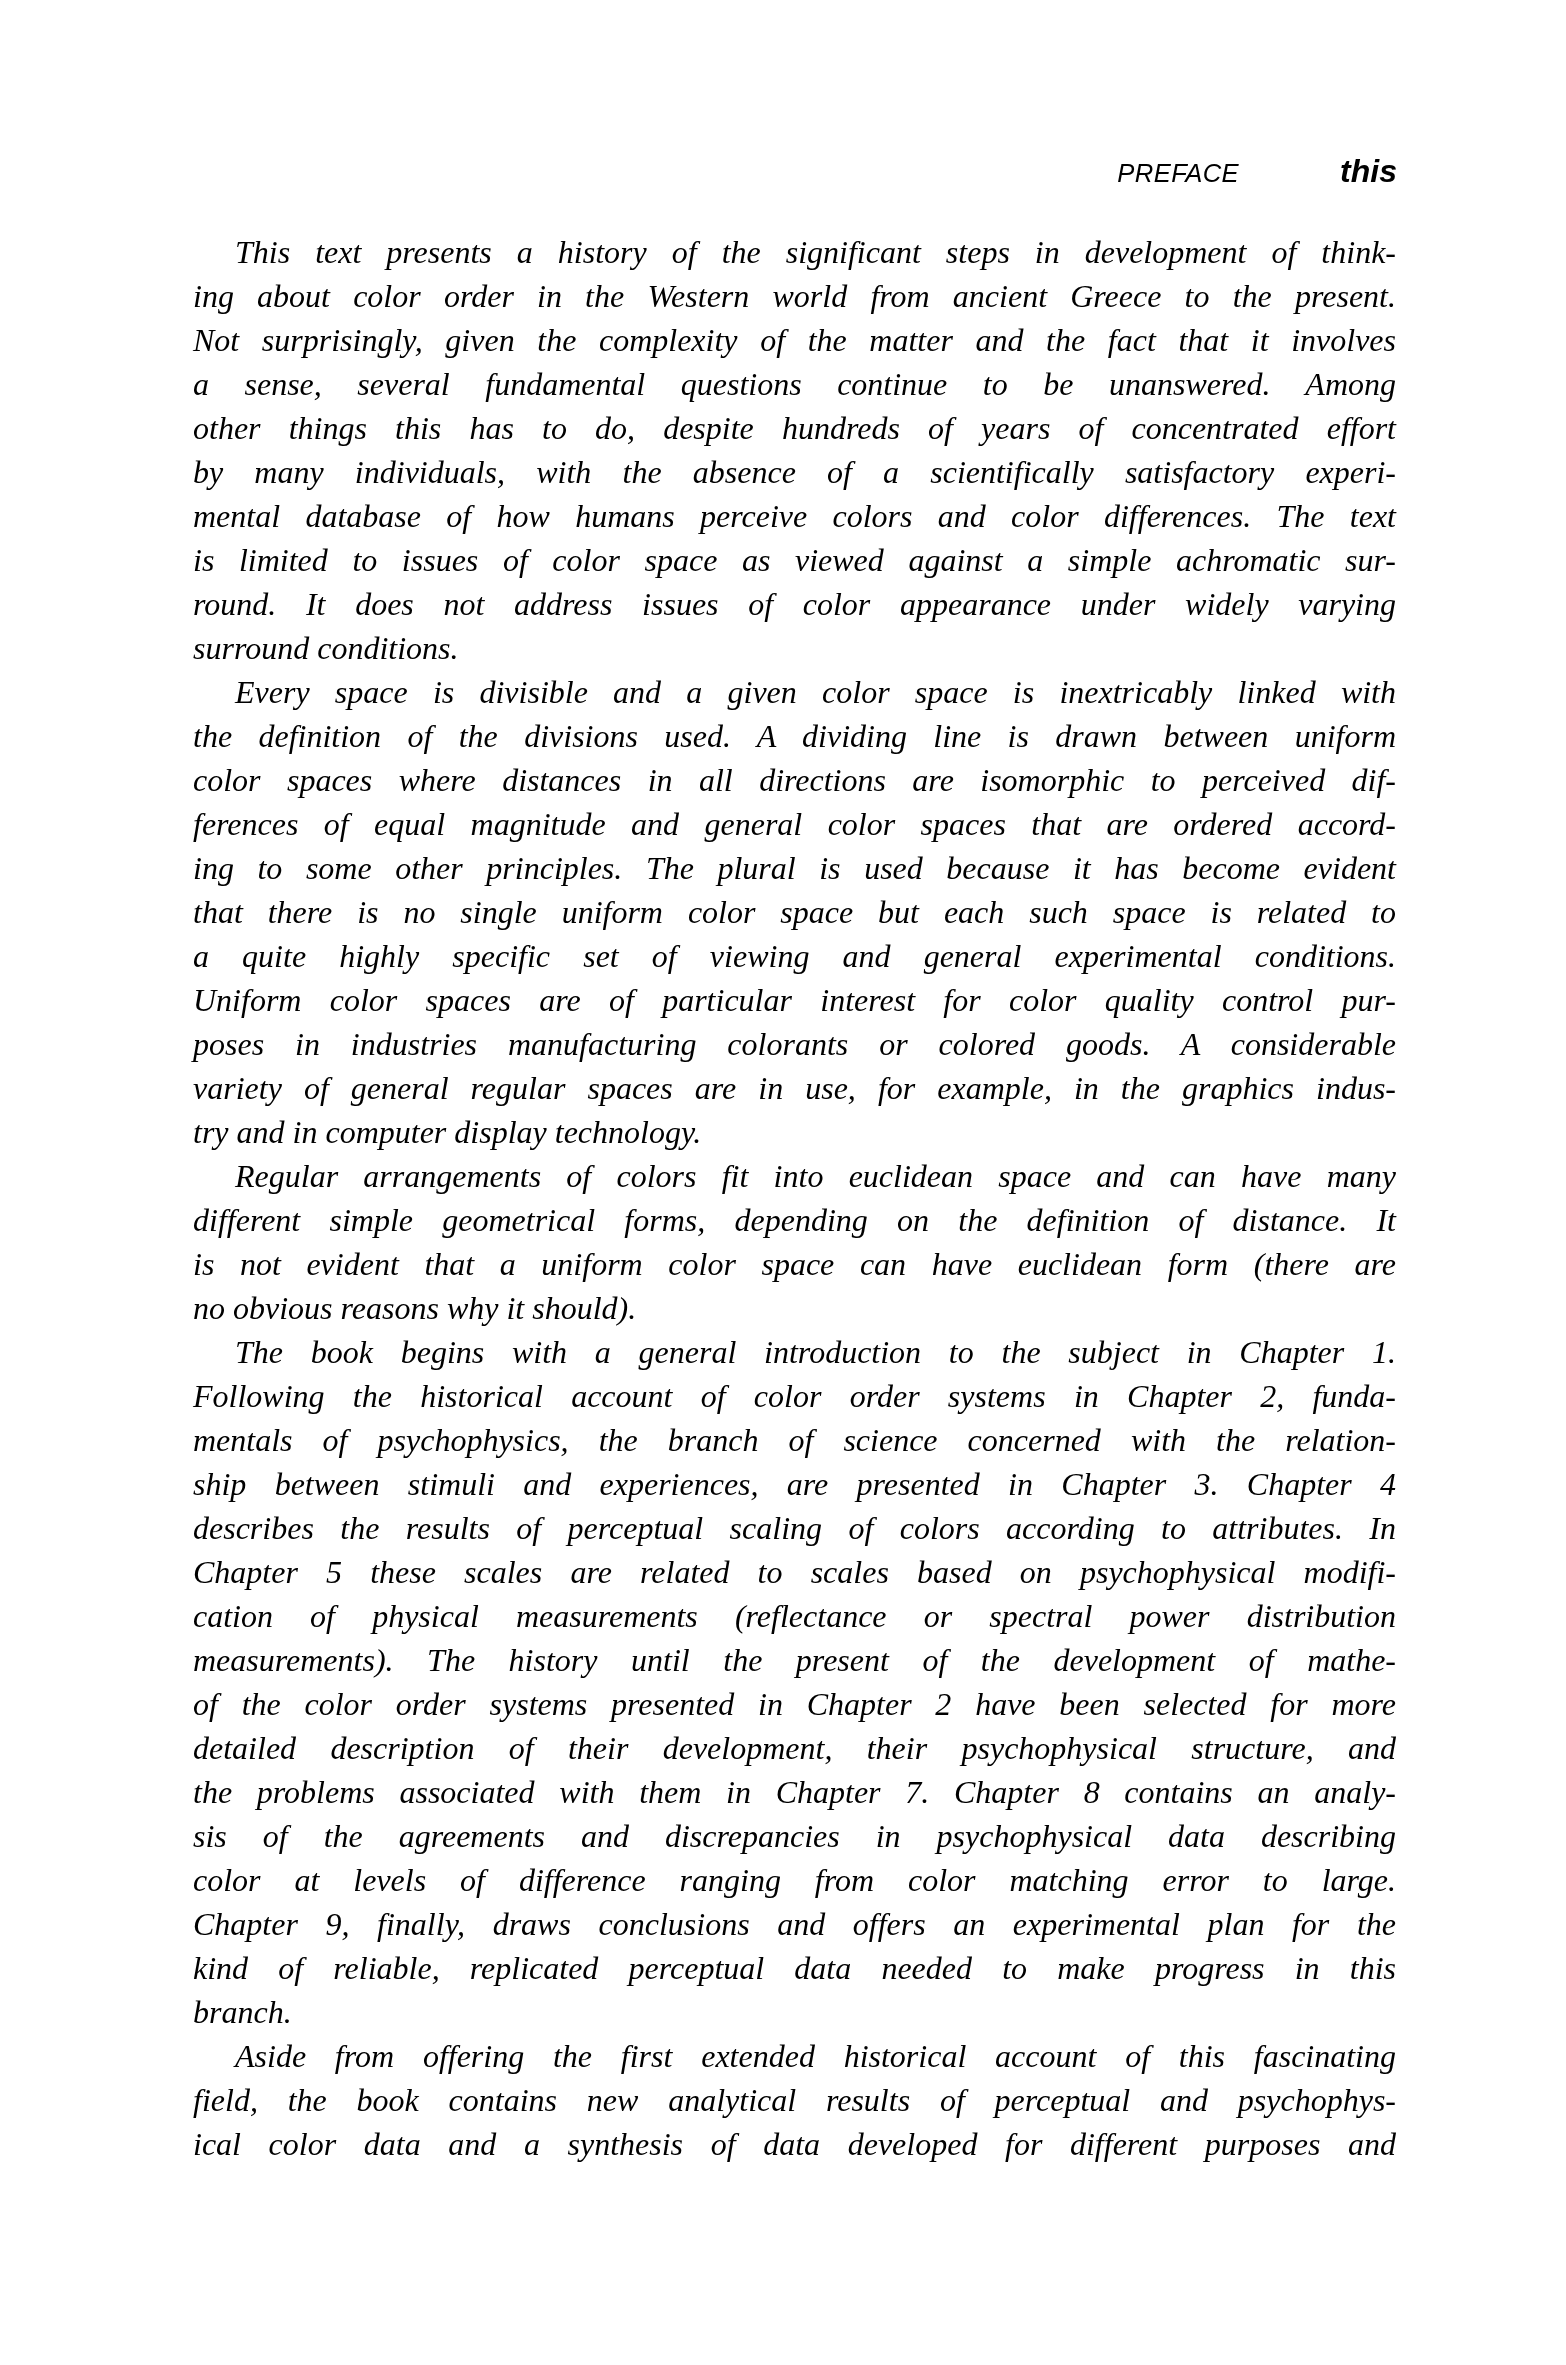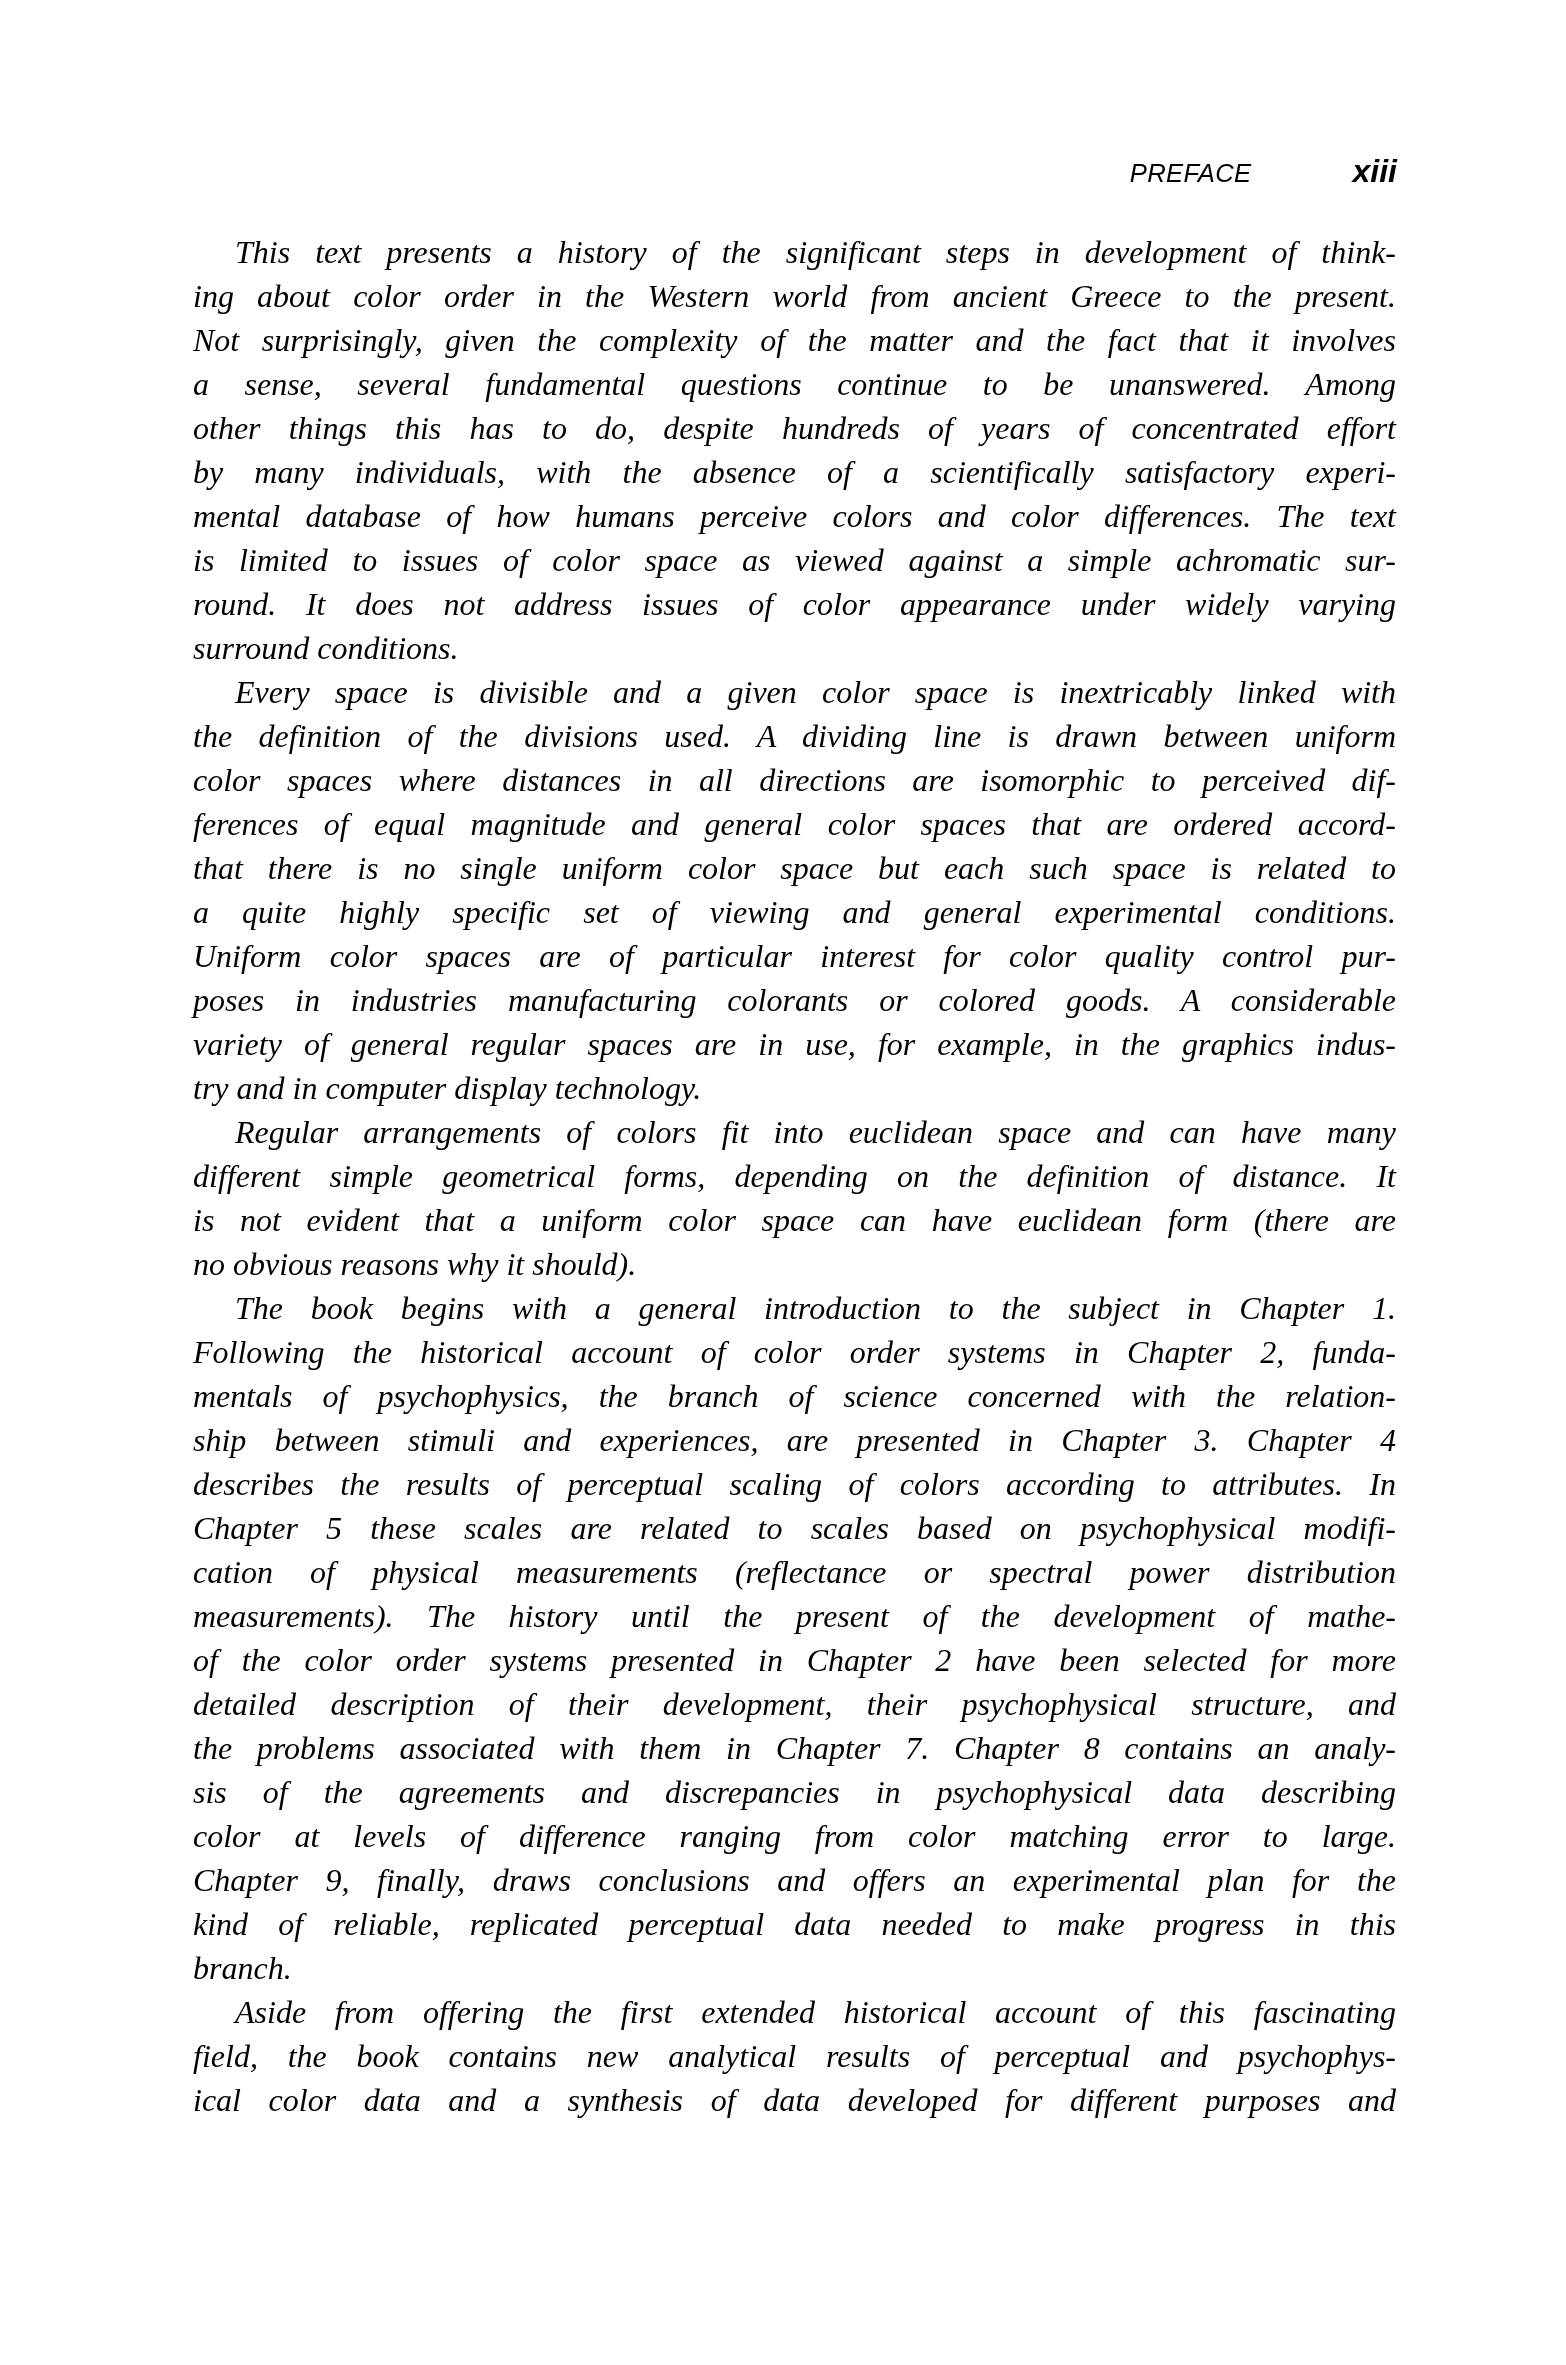--- a/index.html
+++ b/index.html
@@ -60,21 +60,21 @@
     }
     .line.last {
       text-align-last: left;
     }
   </style>
 </head>
 <body>
 
 <div class="running-head">
   <span class="section">PREFACE</span>
-  <span class="folio">xiii</span>
+  <span class="folio">this</span>
 </div>
 
 <div class="text-block">
 
   <p class="para">
     <span class="line indent">This text presents a history of the significant steps in development of think-</span>
     <span class="line">ing about color order in the Western world from ancient Greece to the present.</span>
     <span class="line">Not surprisingly, given the complexity of the matter and the fact that it involves</span>
     <span class="line">a sense, several fundamental questions continue to be unanswered. Among</span>
     <span class="line">other things this has to do, despite hundreds of years of concentrated effort</span>
@@ -83,20 +83,21 @@
     <span class="line">is limited to issues of color space as viewed against a simple achromatic sur-</span>
     <span class="line">round. It does not address issues of color appearance under widely varying</span>
     <span class="line last">surround conditions.</span>
   </p>
 
   <p class="para">
     <span class="line indent">Every space is divisible and a given color space is inextricably linked with</span>
     <span class="line">the definition of the divisions used. A dividing line is drawn between uniform</span>
     <span class="line">color spaces where distances in all directions are isomorphic to perceived dif-</span>
     <span class="line">ferences of equal magnitude and general color spaces that are ordered accord-</span>
+    <span class="line">ing to some other principles. The plural is used because it has become evident</span>
     <span class="line">that there is no single uniform color space but each such space is related to</span>
     <span class="line">a quite highly specific set of viewing and general experimental conditions.</span>
     <span class="line">Uniform color spaces are of particular interest for color quality control pur-</span>
     <span class="line">poses in industries manufacturing colorants or colored goods. A considerable</span>
     <span class="line">variety of general regular spaces are in use, for example, in the graphics indus-</span>
     <span class="line last">try and in computer display technology.</span>
   </p>
 
   <p class="para">
     <span class="line indent">Regular arrangements of colors fit into euclidean space and can have many</span>

